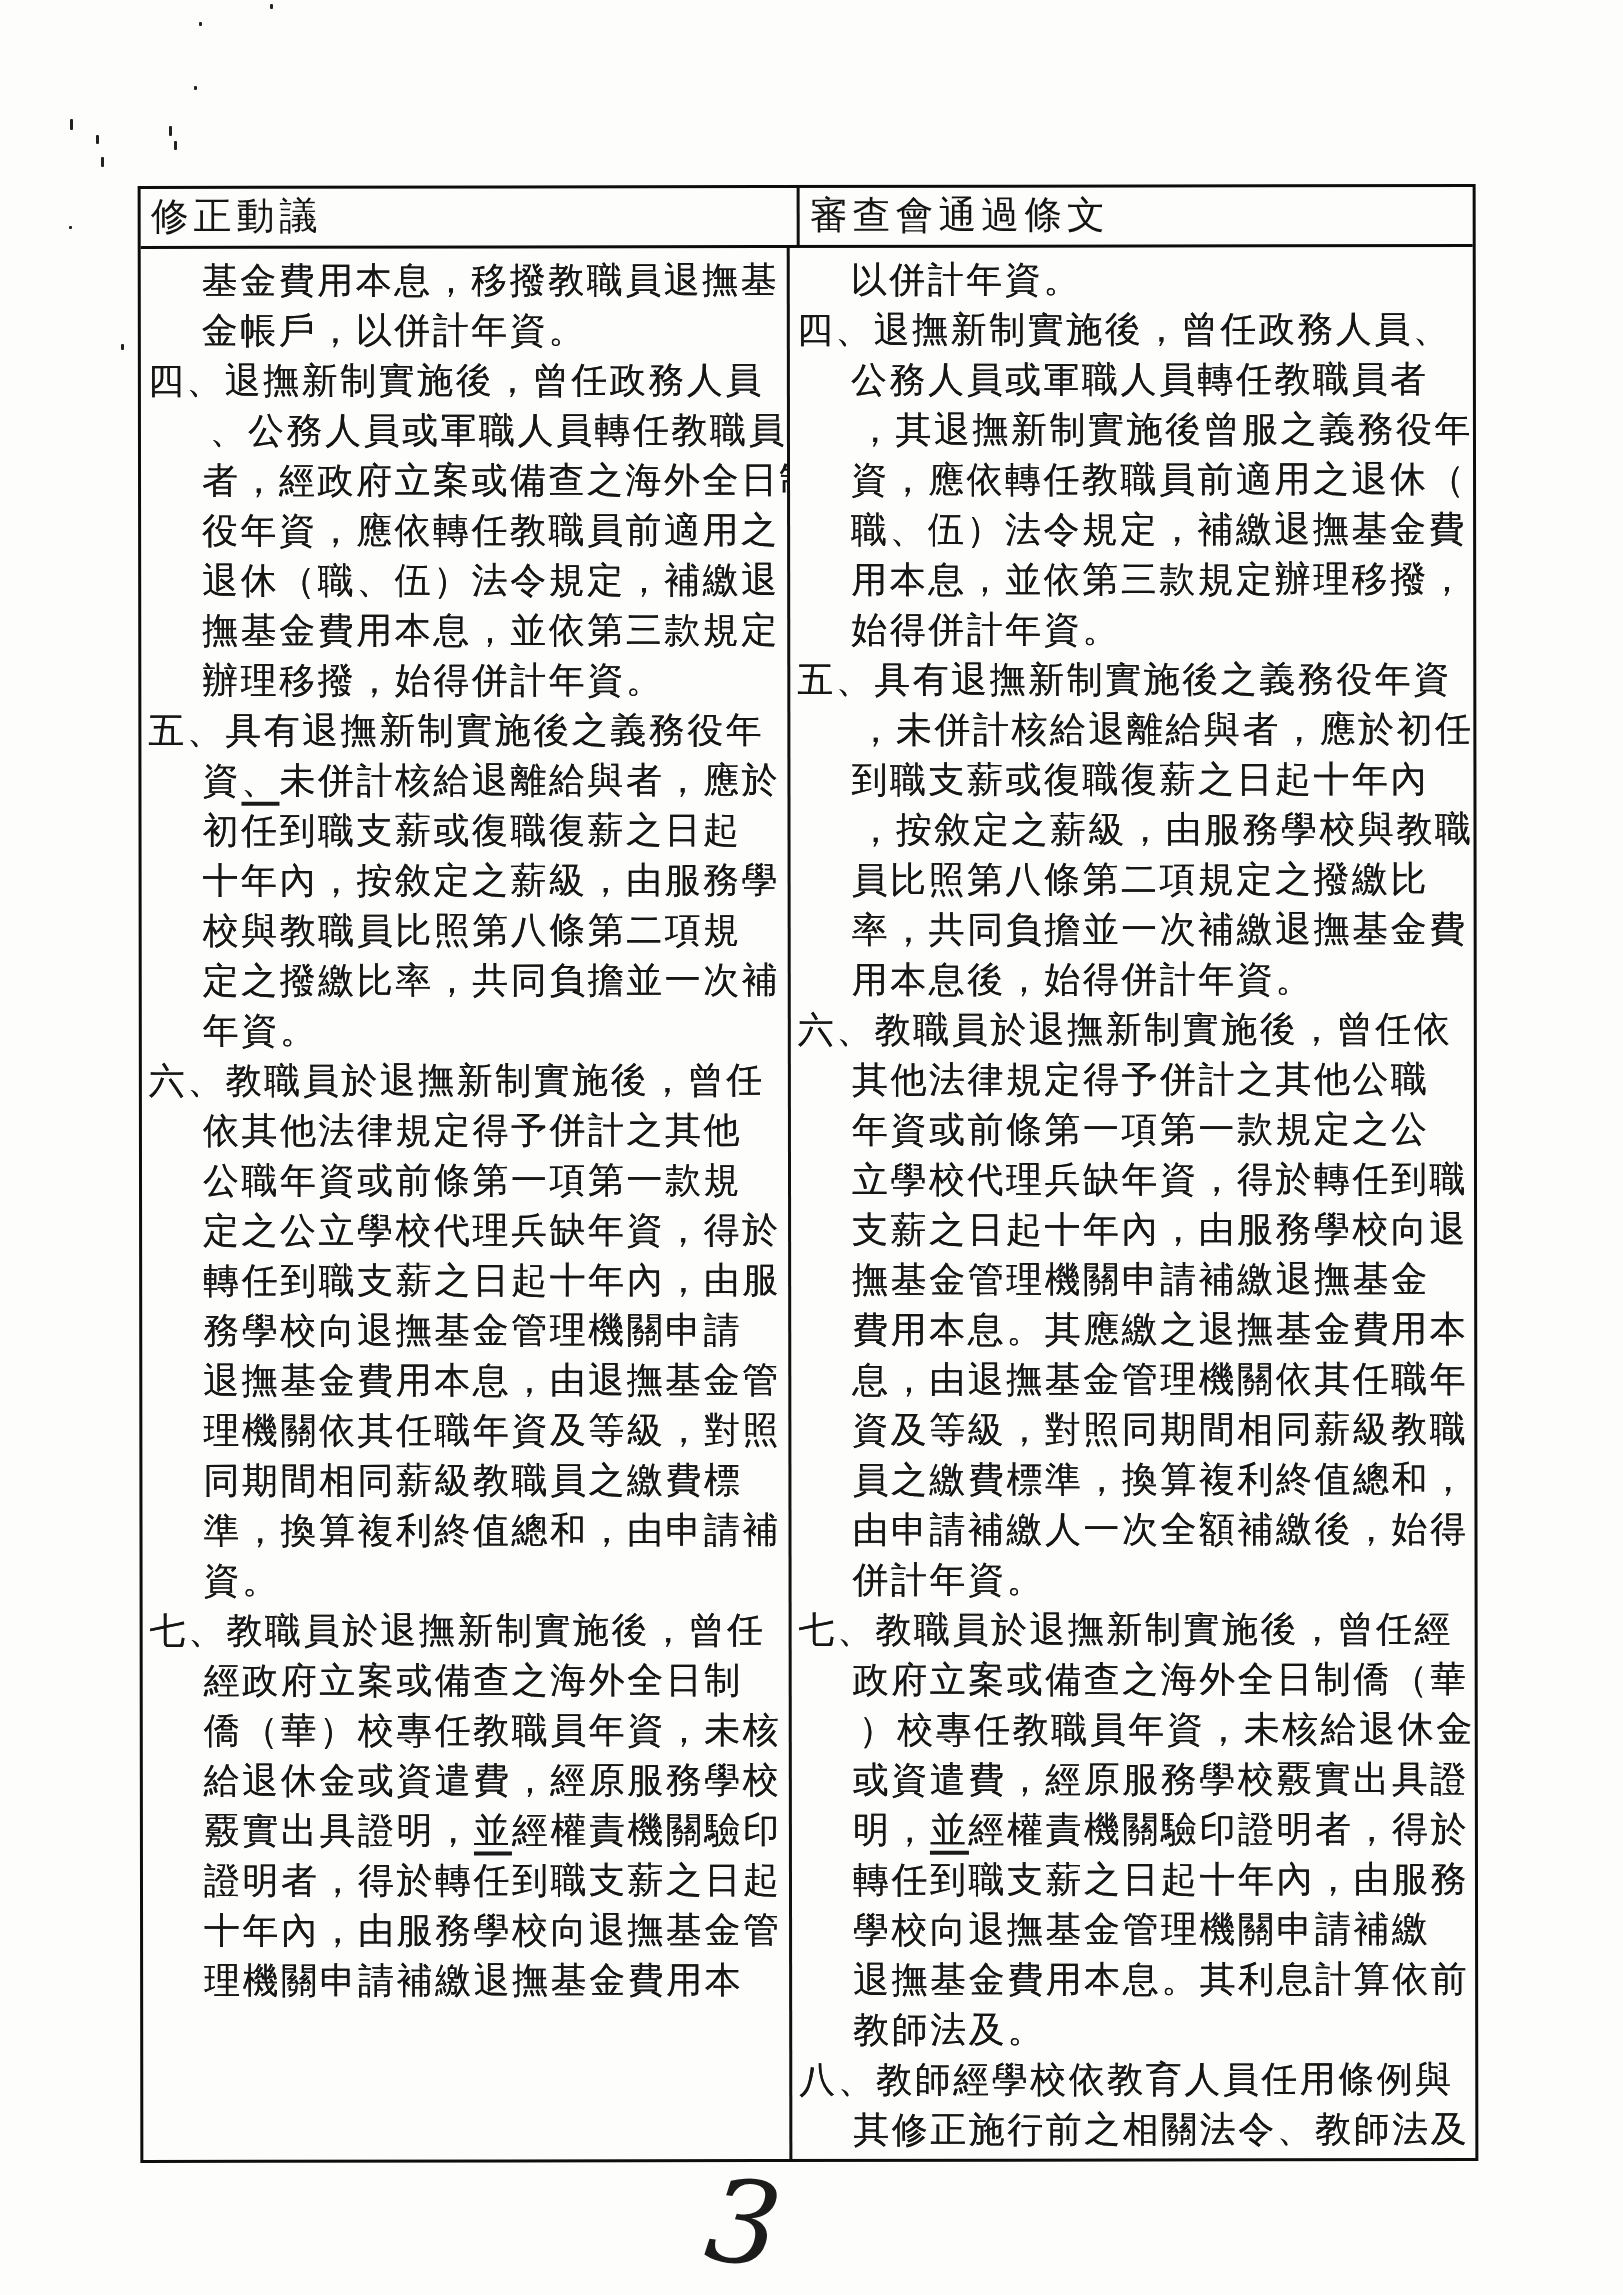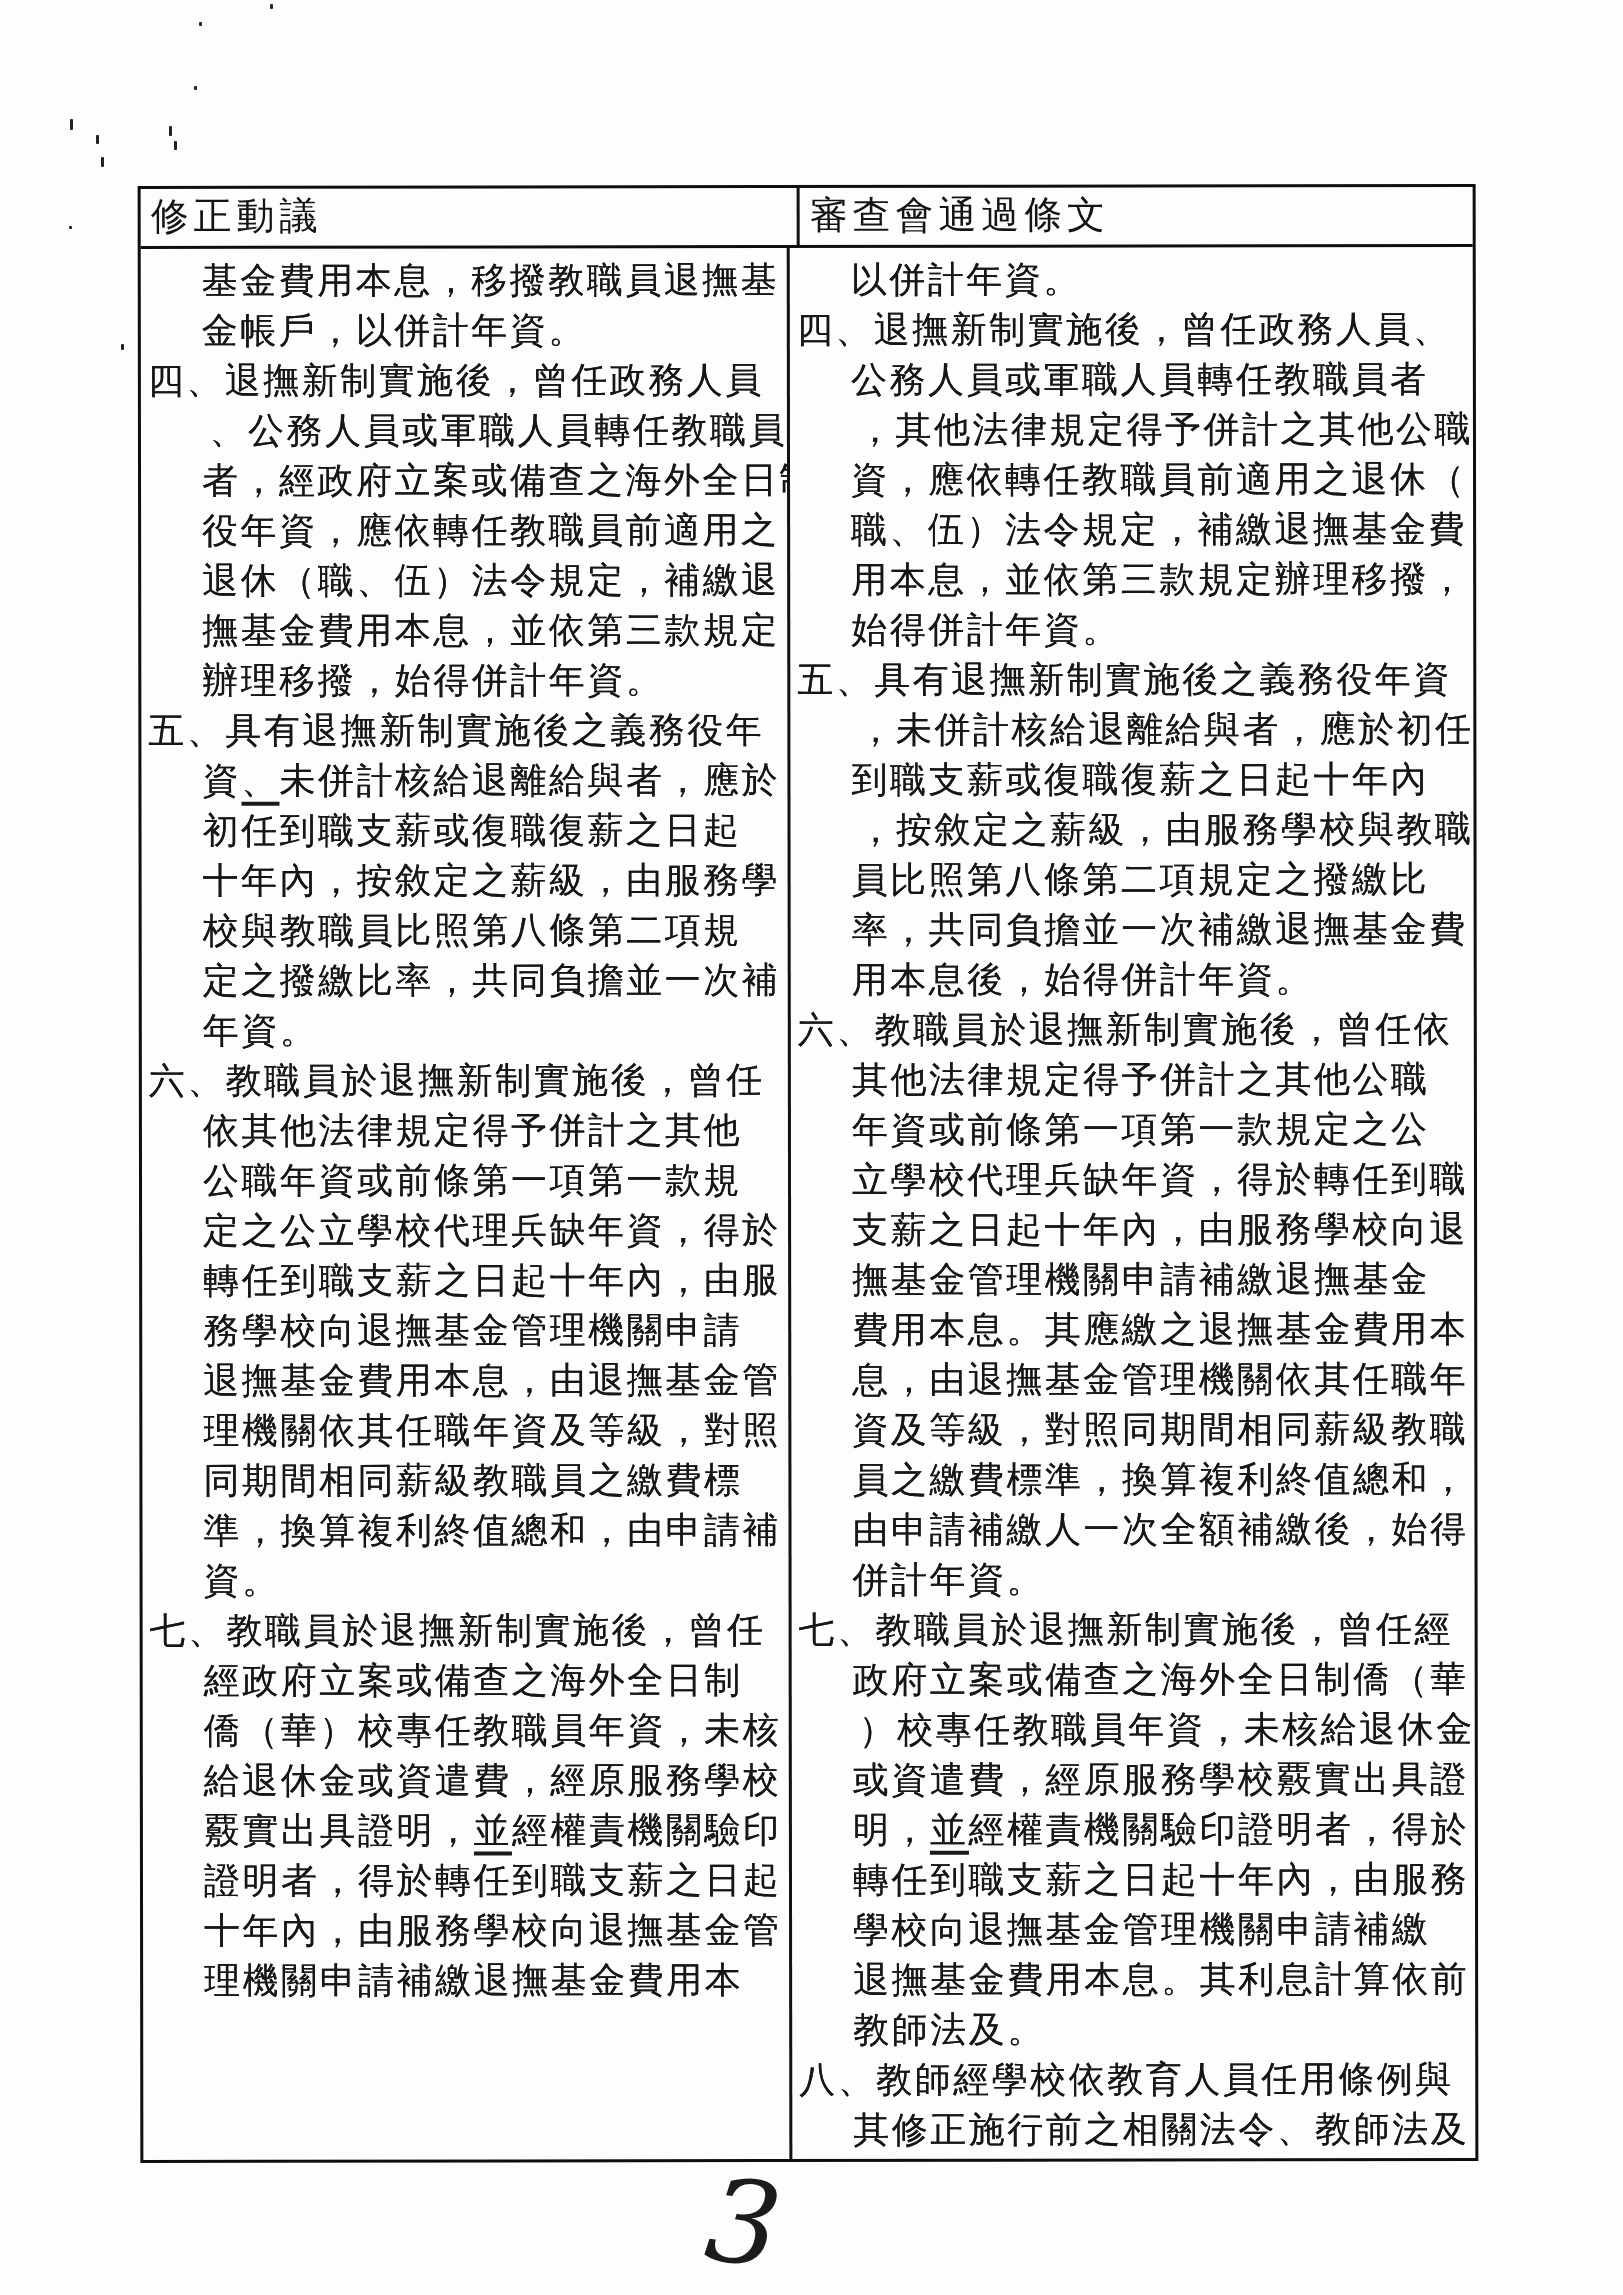--- a/index.html
+++ b/index.html
@@ -101,21 +101,21 @@
         <div class="line i1">給退休金或資遣費，經原服務學校</div>
         <div class="line i1">覈實出具證明，<span class="ul">並</span>經權責機關驗印</div>
         <div class="line i1">證明者，得於轉任到職支薪之日起</div>
         <div class="line i1">十年內，由服務學校向退撫基金管</div>
         <div class="line i1">理機關申請補繳退撫基金費用本</div>
       </div>
     <div class="cell-r col-body">
         <div class="line i1">以併計年資。</div>
         <div class="line i0">四、退撫新制實施後，曾任政務人員、</div>
         <div class="line i1">公務人員或軍職人員轉任教職員者</div>
-        <div class="line ip">，其他法律規定得予併計之其他公職</div>
+        <div class="line ip">，其退撫新制實施後曾服之義務役年</div>
         <div class="line i1">資，應依轉任教職員前適用之退休（</div>
         <div class="line i1">職、伍）法令規定，補繳退撫基金費</div>
         <div class="line i1">用本息，並依第三款規定辦理移撥，</div>
         <div class="line i1">始得併計年資。</div>
         <div class="line i0">五、具有退撫新制實施後之義務役年資</div>
         <div class="line ip">，未併計核給退離給與者，應於初任</div>
         <div class="line i1">到職支薪或復職復薪之日起十年內</div>
         <div class="line ip">，按敘定之薪級，由服務學校與教職</div>
         <div class="line i1">員比照第八條第二項規定之撥繳比</div>
         <div class="line i1">率，共同負擔並一次補繳退撫基金費</div>

